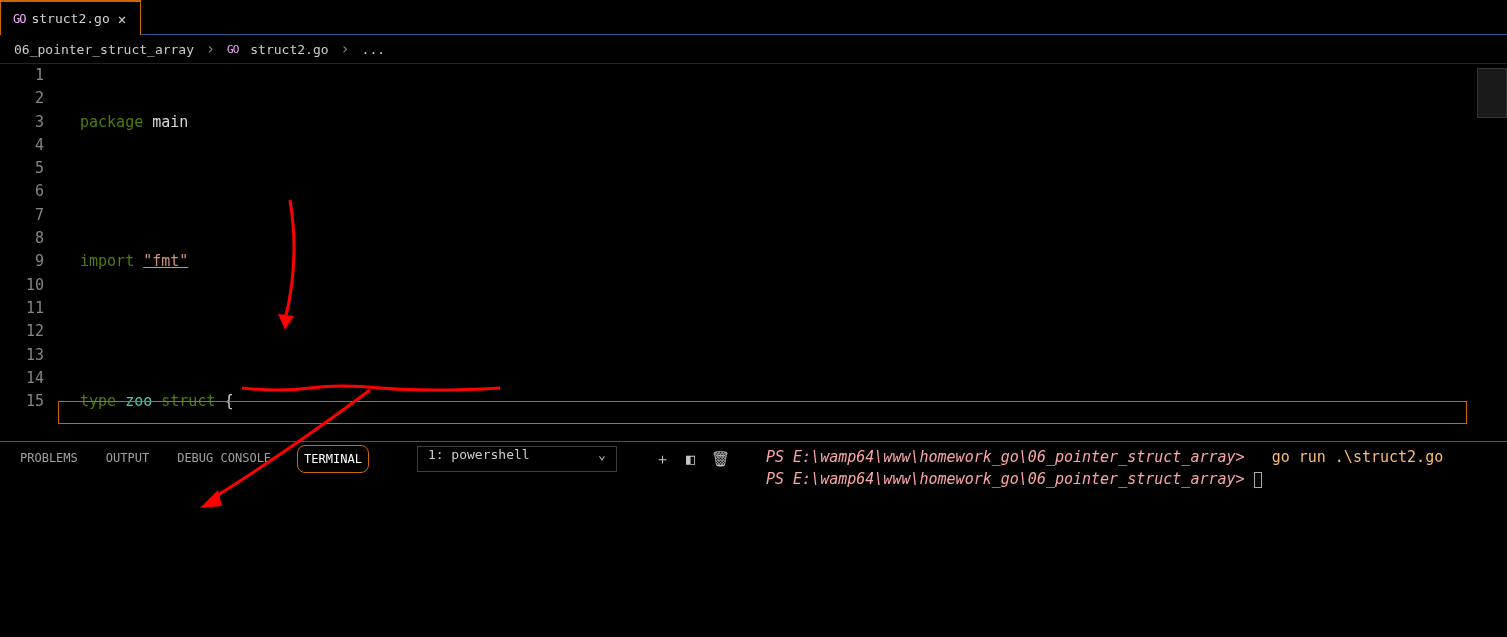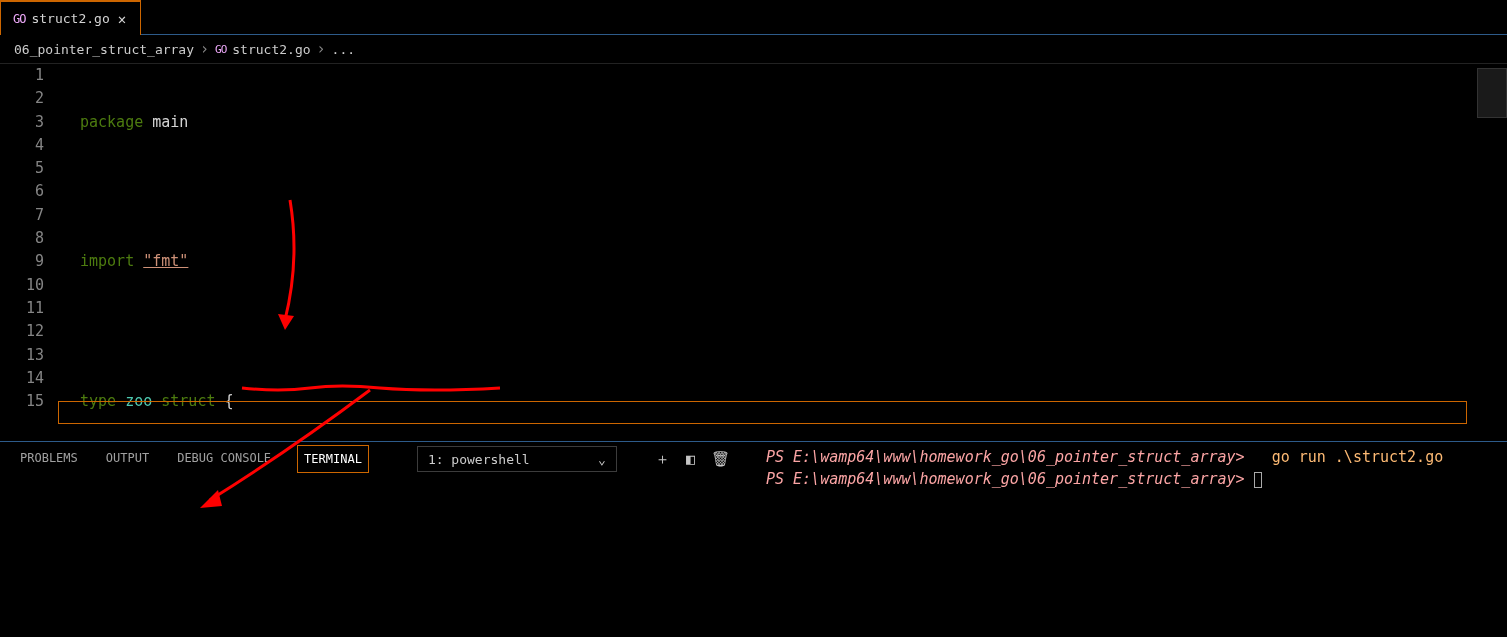--- a/index.html
+++ b/index.html
@@ -7,45 +7,45 @@
   body { display:flex; flex-direction:column; }
 
   
   .tabbar { display:flex; height:35px; background:#000; border-bottom:1px solid #2d5b8a; }
   .tab { display:flex; align-items:center; gap:6px; padding:0 12px; height:35px; background:#000; border:1px solid #cc6600; border-top:2px solid #cc6600; border-bottom:none; cursor:pointer; }
   .go-logo { display:flex; align-items:center; gap:1px; color:#f0abfc; font-weight:400; font-size:12px; letter-spacing:-1px;}
   .tab-label { color:#d4d4d4; font-size:13px; }
   .tab-close { color:#d4d4d4; font-size:14px; line-height:1; padding:0 2px; cursor:pointer; }
 
   
-  .breadcrumb { display:flex; align-items:center; gap:6px; height:28px; padding-left:14px; background:#000; font-size:13px; color:#a0a0a0; }
+  .breadcrumb { display:flex; align-items:center; gap:12px; height:28px; padding-left:14px; background:#000; font-size:13px; color:#a0a0a0; }
   .bc-text { color:#cccccc; }
   .bc-sep { color:#888; font-size:15px; }
 
   
   .editor-wrap { flex:1; display:flex; position:relative; overflow:hidden; border-top:1px solid #222; }
   .gutter { width:58px; text-align:right; color:#858585; font-family:Consolas,monospace; font-size:15px; line-height:23.3px; padding-right:14px; user-select:none; }
   .gutter div { height:23.3px; }
   .code { flex:1; font-family:Consolas,monospace; font-size:15px; line-height:23.3px; white-space:pre; position:relative; }
   .code .line { height:23.3px; padding-left:22px; }
   .cursor-line { position:absolute; left:58px; right:40px; top:337px; height:23.3px; border:1px solid #cc6600; pointer-events:none; }
   .kw { color:#4d7c0f; }
   .typ { color:#4ec9b0; }
   .pl { color:#d4d4d4; }
   .strq { color:#ce9178; }
   .minimap { position:absolute; right:0; top:4px; width:30px; height:50px; background:#1a1a1a; border:1px solid #333; }
 
   
   .panel { height:196px; border-top:1px solid #2d5b8a; display:flex; flex-direction:row; }
   .panel-tabs { display:flex; align-items:center; height:34px; padding:0 18px; gap:24px; font-size:12px; }
   .ptab { color:#a0a0a0; padding:8px 2px 10px 2px; cursor:pointer; }
-  .ptab.active { color:#ffffff; border-bottom:1px solid #cc6600; }
+  .ptab.active { color:#ffffff; border-bottom:1px solid #cc6600;border-radius:8px; }
   .ptabbox { border:1px solid #cc6600; padding:6px 6px; }
   .panel-spacer { flex:1; }
-  .term-select { display:flex; align-items:center; gap:10px; border:1px solid #3c3c3c; height:26px; padding:0 10px; width:200px; justify-content:space-between; cursor:pointer; color:#ccc; font-size:13px;}
+  .term-select { display:flex; align-items:flex-start; gap:10px; border:1px solid #3c3c3c; height:26px; padding:0 10px; width:200px; justify-content:space-between; cursor:pointer; color:#ccc; font-size:13px;}
   .panel-icons { display:flex; gap:16px; align-items:center; margin-left:14px; color:#c5c5c5; }
   .picon { cursor:pointer; font-size:15px; }
   .term { flex:1; padding:4px 18px; font-family:Consolas,monospace; font-size:15px; line-height:22px; position:relative;}
   .term .ps { color:#fca5a5;font-style:italic; }
   .term .cmd { color:#fdba74;margin-left:18px; }
   .term .out { color:#ffffff; }
   .outbox { display:inline-block; border:1px solid #ff0000; padding:0 2px;}
   .term-cursor{ display:inline-block; width:8px; height:16px; border:1px solid #aaa; vertical-align:middle;}
 
   

